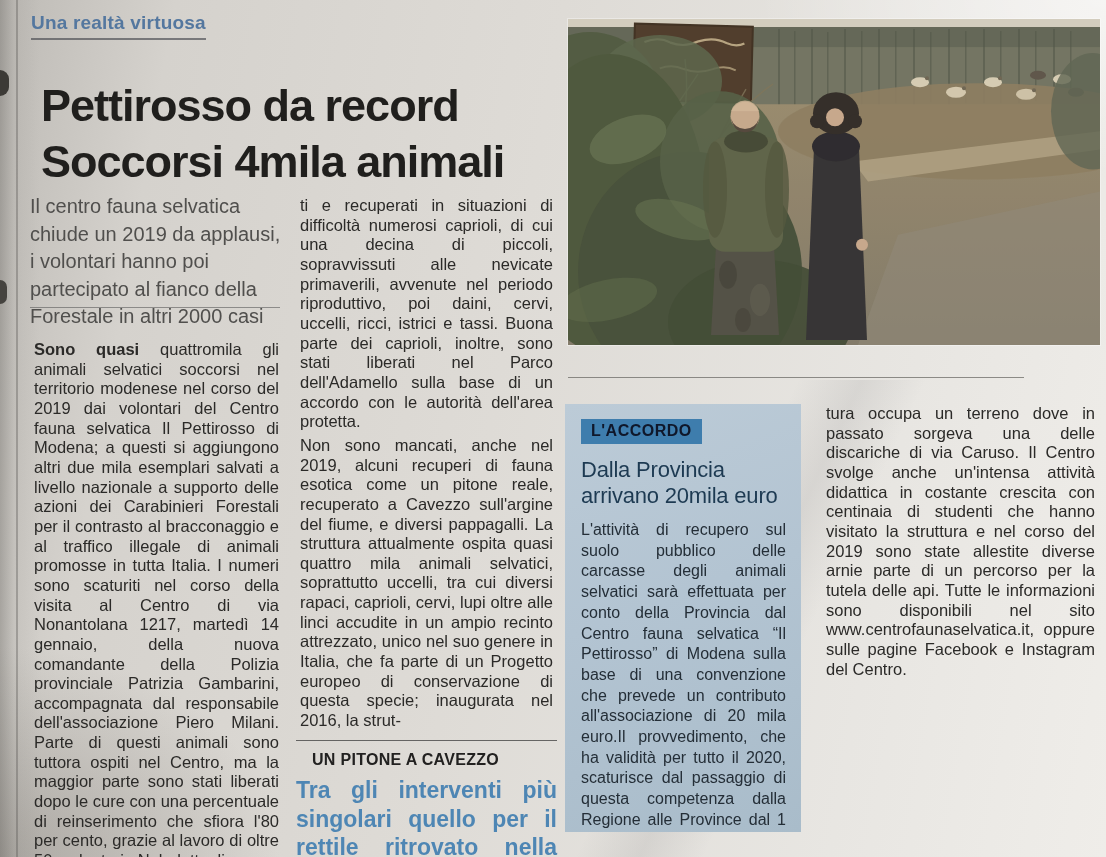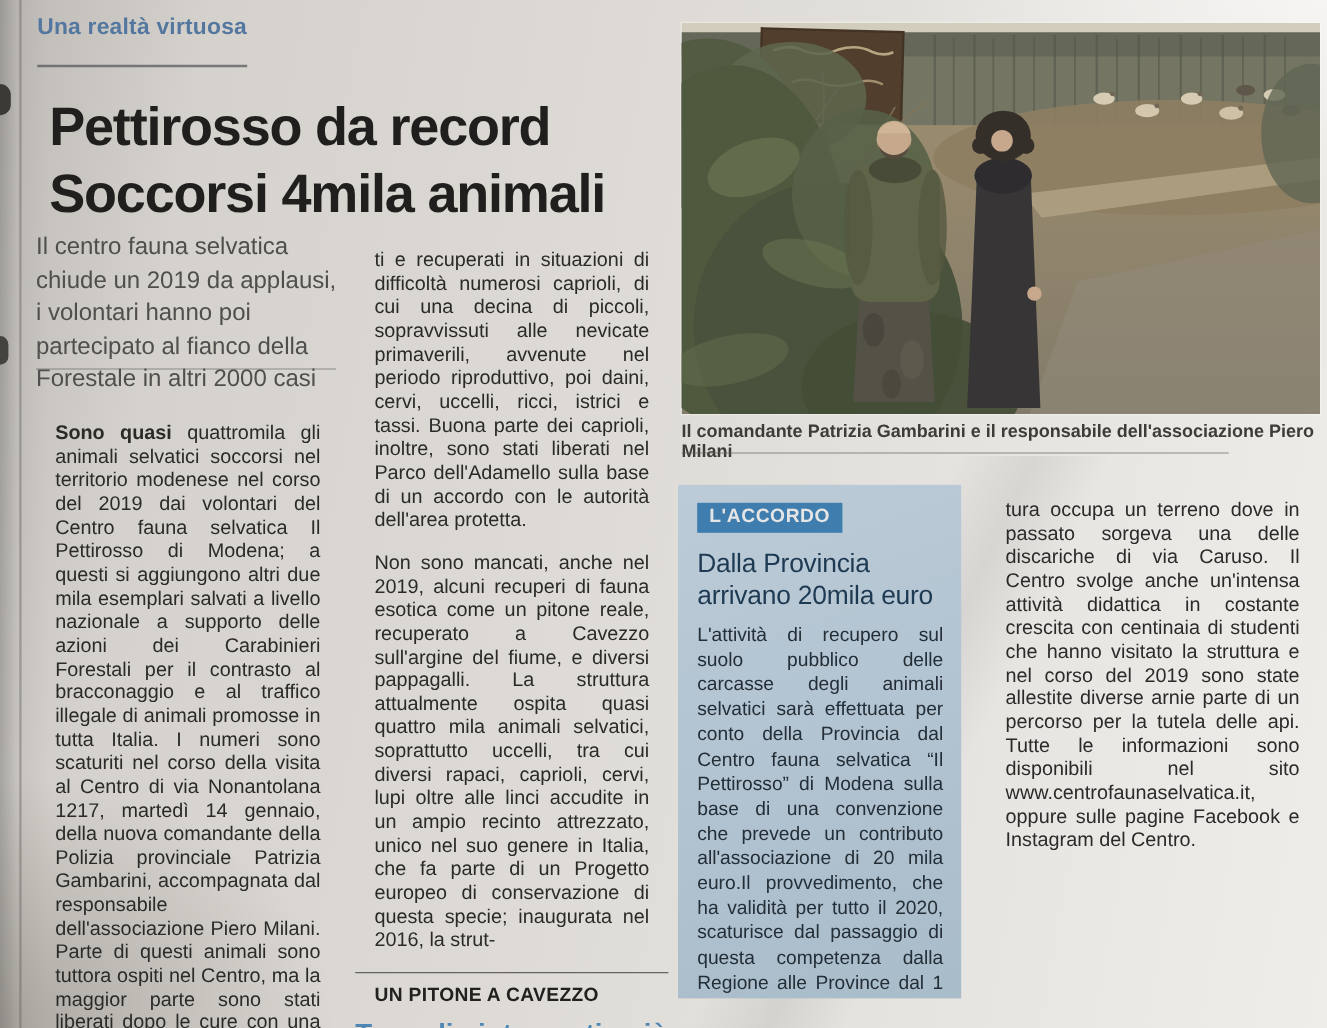--- a/index.html
+++ b/index.html
@@ -15,49 +15,49 @@
   .crease1{left:540px;top:380px;width:420px;height:480px;
     background:linear-gradient(115deg,rgba(0,0,0,0) 40%,rgba(80,80,85,.10) 50%,rgba(0,0,0,0) 60%);}
   .crease2{left:0;top:0;width:300px;height:857px;
     background:linear-gradient(90deg,rgba(70,68,64,.28) 0,rgba(70,68,64,.06) 14px,rgba(0,0,0,0) 40px);}
   .fold-line{position:absolute;left:16px;top:0;width:2px;height:857px;background:rgba(92,90,86,.38);}
   .edge-mark{position:absolute;left:0;background:#3c3a36;border-radius:0 10px 10px 0;}
   .edge-m1{top:70px;width:9px;height:26px;}
   .edge-m2{top:280px;width:7px;height:24px;border-radius:0 12px 12px 0;background:#45433f;}
 
   .kicker{position:absolute;left:31px;top:12px;font-size:19px;font-weight:bold;
-    color:#54779f;letter-spacing:.2px;padding-bottom:20px;border-bottom:2px solid rgba(70,72,78,.65);}
+    color:#54779f;letter-spacing:.2px;padding-bottom:4px;border-bottom:2px solid rgba(70,72,78,.65);}
   .headline{position:absolute;left:29px;top:66px;width:545px;margin:12px;
     font-size:45px;line-height:56px;font-weight:bold;letter-spacing:-1px;color:#201f1d;}
   .standfirst{position:absolute;left:30px;top:193px;width:253px;
     font-size:20px;line-height:27.5px;color:#504f4d;}
   .standfirst-rule{position:absolute;left:30px;top:307px;width:250px;height:0;border-top:1.5px solid rgba(90,90,90,.6);}
 
   .bodytext{font-size:16.5px;line-height:19.65px;color:#2b2a28;text-align:justify;}
-  .bodytext p{margin:16px;}
+  .bodytext p{margin:4px;}
   .col1{position:absolute;left:30px;top:336px;width:253px;height:532px;overflow:hidden;}
   .col2{position:absolute;left:296px;top:192px;width:261px;height:665px;}
   .col4{position:absolute;left:822px;top:400px;width:277px;height:455px;overflow:hidden;}
   .lead-in{font-weight:bold;}
 
   .sidebar-rule{margin-top:9px;border-top:1.5px solid rgba(60,60,60,.75);}
   .eyebrow{margin-top:9px;font-size:16px;font-weight:bold;color:#222120;letter-spacing:.3px;margin-left:16px;}
   .deck{margin-top:7px;font-size:23px;line-height:28.5px;font-weight:bold;color:#4e86b4;}
 
   .photo{position:absolute;left:568px;top:19px;width:532px;height:326px;margin:0;
     box-shadow:0 0 0 1px rgba(255,255,255,.35);}
   .photo svg{display:block;width:100%;height:100%;}
   .caption{position:absolute;left:568px;top:351px;width:532px;
     font-size:15px;font-weight:bold;color:#3d3c39;}
   .caption-rule{position:absolute;left:568px;top:377px;width:456px;height:0;border-top:1.5px solid rgba(100,98,94,.7);}
 
   .accordo{position:absolute;left:565px;top:404px;width:236px;height:428px;
     background:linear-gradient(160deg,#bccbd7 0%,#b3c4d2 45%,#a9bcca 100%);
     box-sizing:border-box;padding:15px 15px 12px 16px;overflow:hidden;}
-  .accordo-label{display:inline-block;background:#3e7dad;color:#e5e5e5;
+  .accordo-label{display:inline-block;background:#3e7dad;color:#0f172a;
     font-size:16px;font-weight:bold;letter-spacing:.5px;padding:3px 10px 4px;}
   .accordo-title{margin:13px 0 11px;font-size:22px;line-height:26px;font-weight:normal;
     color:#1d3a52;letter-spacing:-.2px;}
   .accordo-body{margin:0;font-size:16px;line-height:20.7px;color:#242e37;text-align:justify;}
 </style>
 </head>
 <body>
 
 <div class="page">
   <div class="crease crease2"></div>
@@ -188,21 +188,20 @@
         <ellipse cx="268" cy="127" rx="24" ry="15" fill="#252329"></ellipse>
         <ellipse cx="268" cy="94" rx="23" ry="21" fill="#2c2623"></ellipse>
         <circle cx="249" cy="102" r="7" fill="#2c2623"></circle>
           <circle cx="287" cy="102" r="7" fill="#2c2623"></circle>
         <circle cx="267" cy="98" r="9" fill="#c9a88c"></circle>
         <circle cx="294" cy="225" r="6" fill="#c9a88c"></circle>
       </g>
       <rect x="0" y="0" width="532" height="325" fill="#b9a98c" opacity="0.07"></rect>
     </svg>
   </figure>
-  <figcaption class="caption">Il comandante Patrizia Gambarini e il responsabile dell'associazione Piero Milani</figcaption>
   <div class="caption-rule"></div>
 
   <aside class="accordo">
     <span class="accordo-label">L'ACCORDO</span>
     <h2 class="accordo-title">Dalla Provincia arrivano 20mila euro</h2>
     <p class="accordo-body">L'attività di recupero sul suolo pubblico delle carcasse degli animali selvatici sarà effettuata per conto della Provincia dal Centro fauna selvatica “Il Pettirosso” di Modena sulla base di una convenzione che prevede un contributo all'associazione di 20 mila euro.Il provvedimento, che ha validità per tutto il 2020, scaturisce dal passaggio di questa competenza dalla Regione alle Province dal 1 gennaio</p>
   </aside>
 
   <div class="col4 bodytext">
     <p>tura occupa un terreno dove in passato sorgeva una delle discariche di via Caruso. Il Centro svolge anche un'intensa attività didattica in costante crescita con centinaia di studenti che hanno visitato la struttura e nel corso del 2019 sono state allestite diverse arnie parte di un percorso per la tutela delle api. Tutte le informazioni sono disponibili nel sito www.centrofaunaselvatica.it, oppure sulle pagine Facebook e Instagram del Centro.</p>

